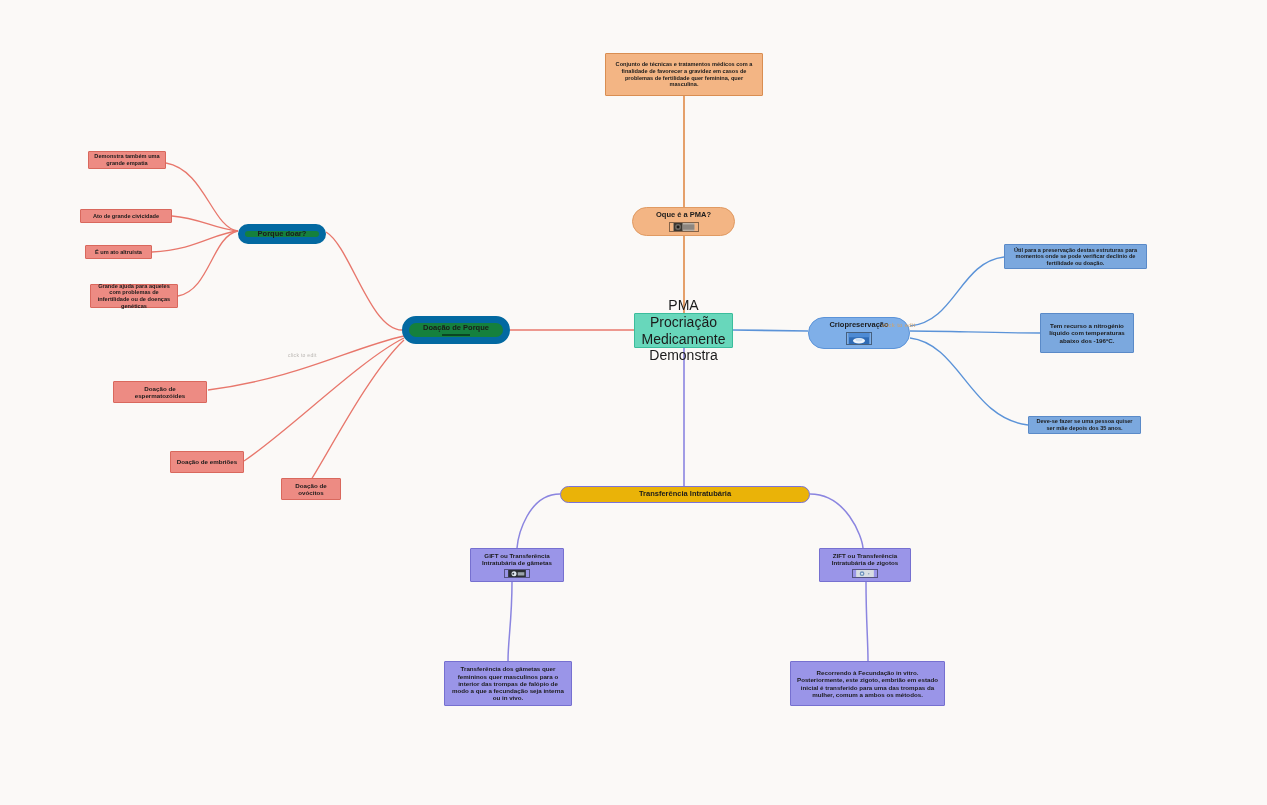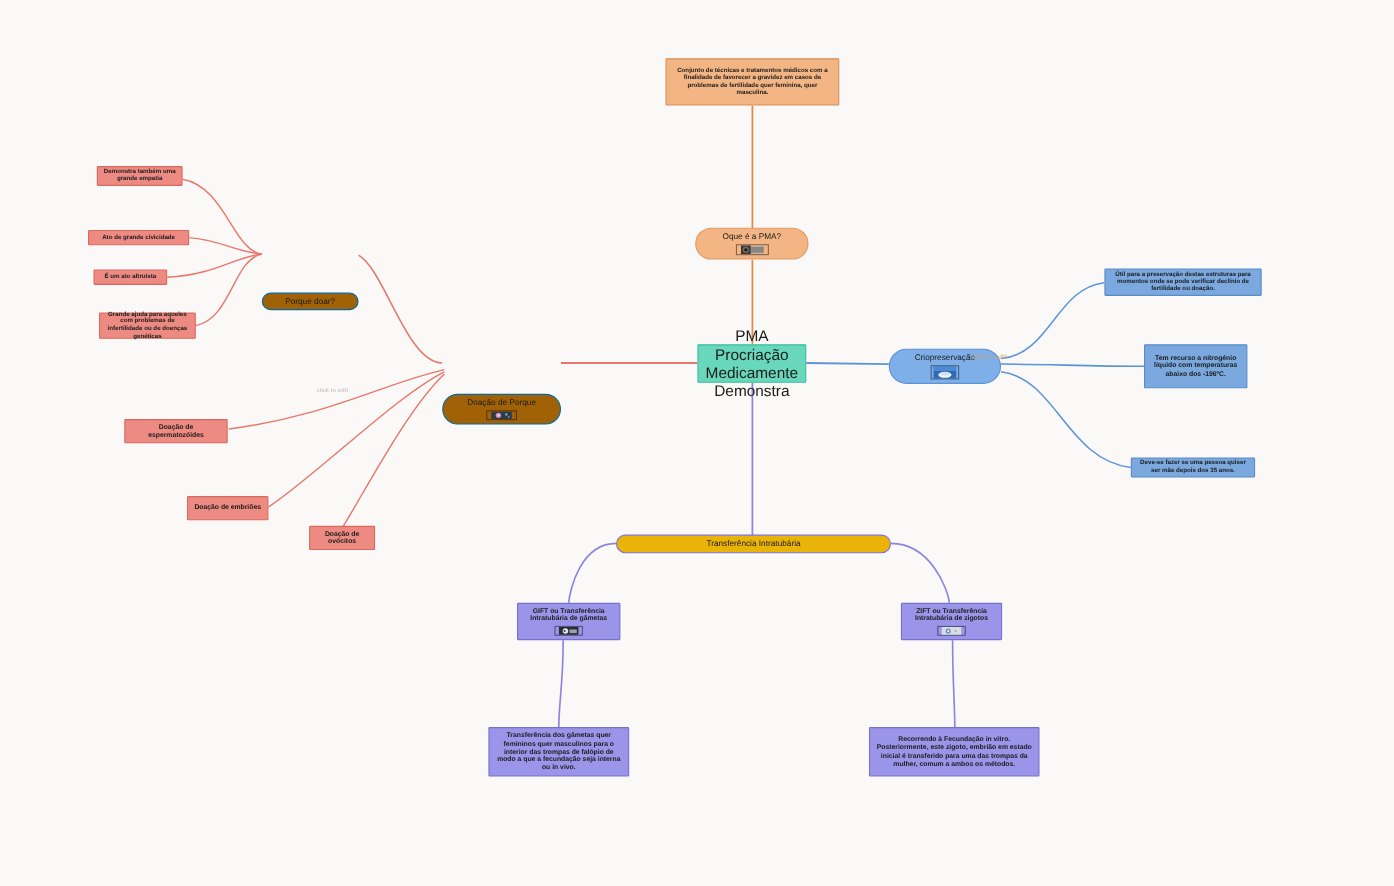--- a/index.html
+++ b/index.html
@@ -18,35 +18,35 @@
   .label{line-height:1.18;white-space:pre-line;}
 
   
   .pill{border-radius:22px;padding:3px 10px;}
   .rect{border-radius:1px;padding:3px 5px;}
 
   
   .c-orange{background:#f3b584;border:1px solid #e09a62;}
   .c-orange-box{background:#f3b584;border:1px solid #d98e52;}
   .c-teal{background:#68d7bb;border:1px solid #3bbd9c;}
-  .c-red{background:#a16207;border:1px solid #0369a1;margin-top:42px;}
+  .c-red{background:#15803d;border:7px solid #0369a1;}
   .c-red-box{background:#ed8b83;border:1px solid #d9685d;}
   .c-blue{background:#7fafe8;border:1px solid #5b93d8;}
   .c-blue-box{background:#7ba8de;border:1px solid #5a8ac8;}
   .c-purple{background:#eab308;border:1px solid #7a73da;}
   .c-purple-box{background:#9a95e8;border:1px solid #7670d0;}
 
   .thumb{margin-top:2px;border:1px solid rgba(0,0,0,.45);display:block;}
 
   .hint{position:absolute;color:#b8b4b0;font-size:5px;letter-spacing:.3px;
         white-space:nowrap;pointer-events:none;}
   .hint-on{color:#cfa36d;}
 
   .t-central{font-size:14px;}
-  .t-sub{font-size:7.5px;font-weight:400;}
+  .t-sub{font-size:7.5px;font-weight:700;}
   .t-leaf{font-size:5.6px;font-weight:600;}
   .t-leaf2{font-size:6.2px;font-weight:600;}
 </style>
 </head>
 <body>
 
 <div id="canvas">
 
   <svg id="edges" viewBox="0 0 1267 805" xmlns="http://www.w3.org/2000/svg">
 

